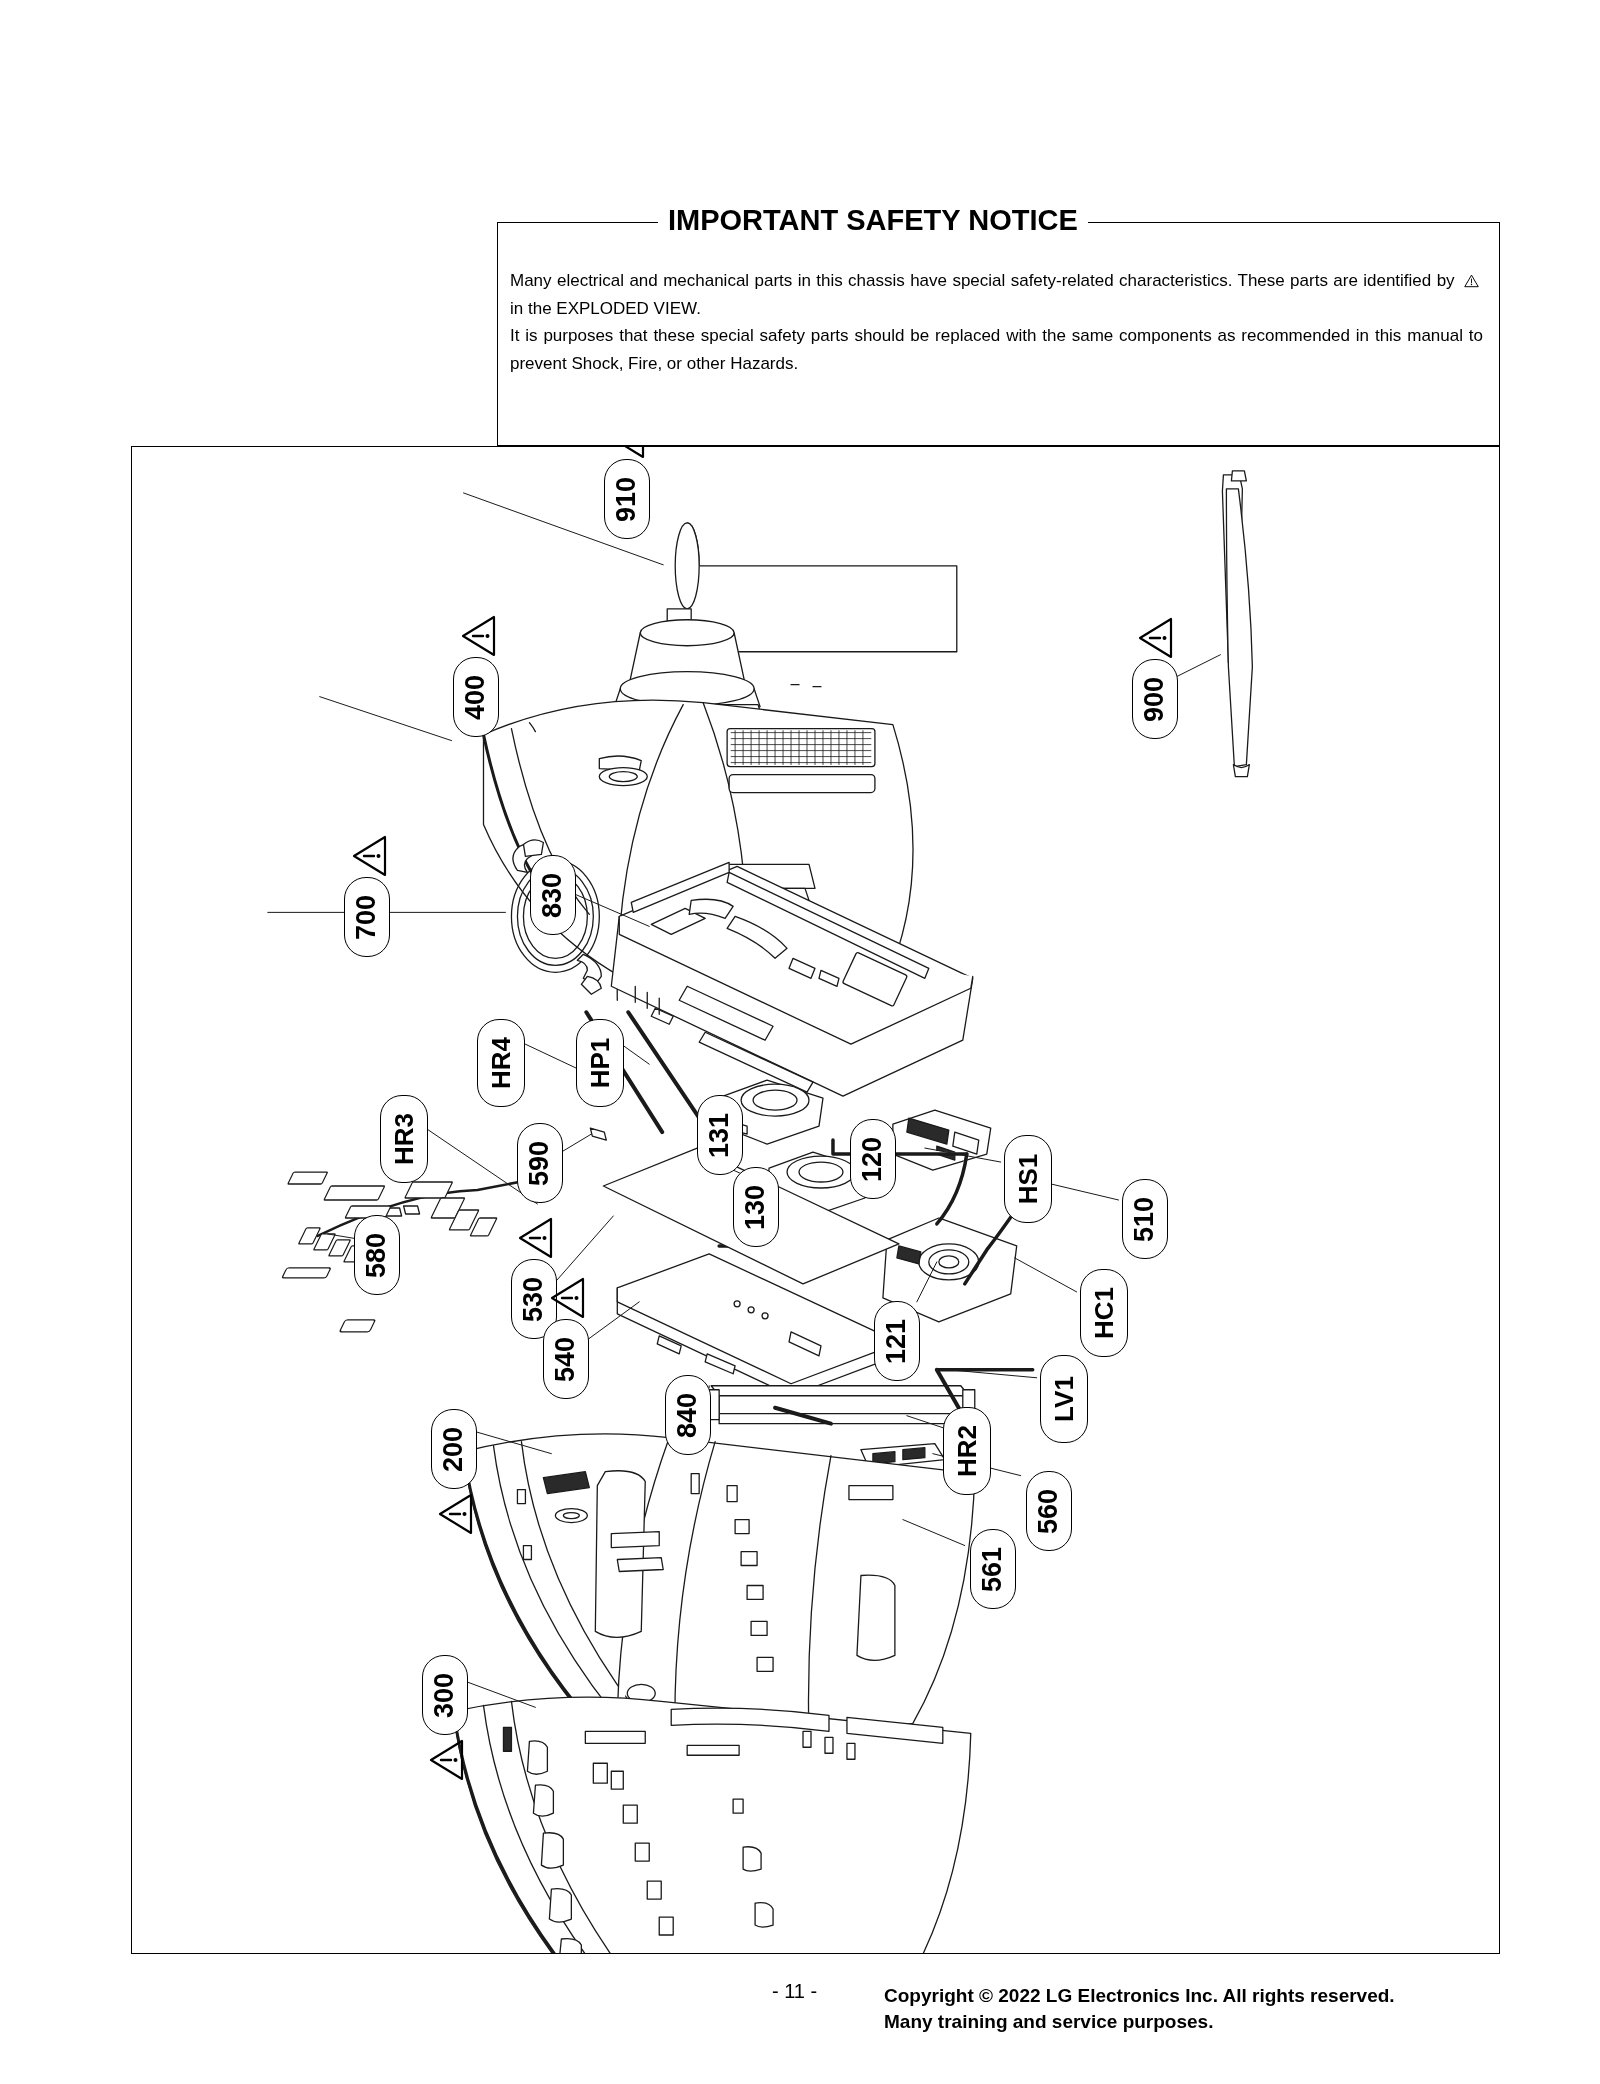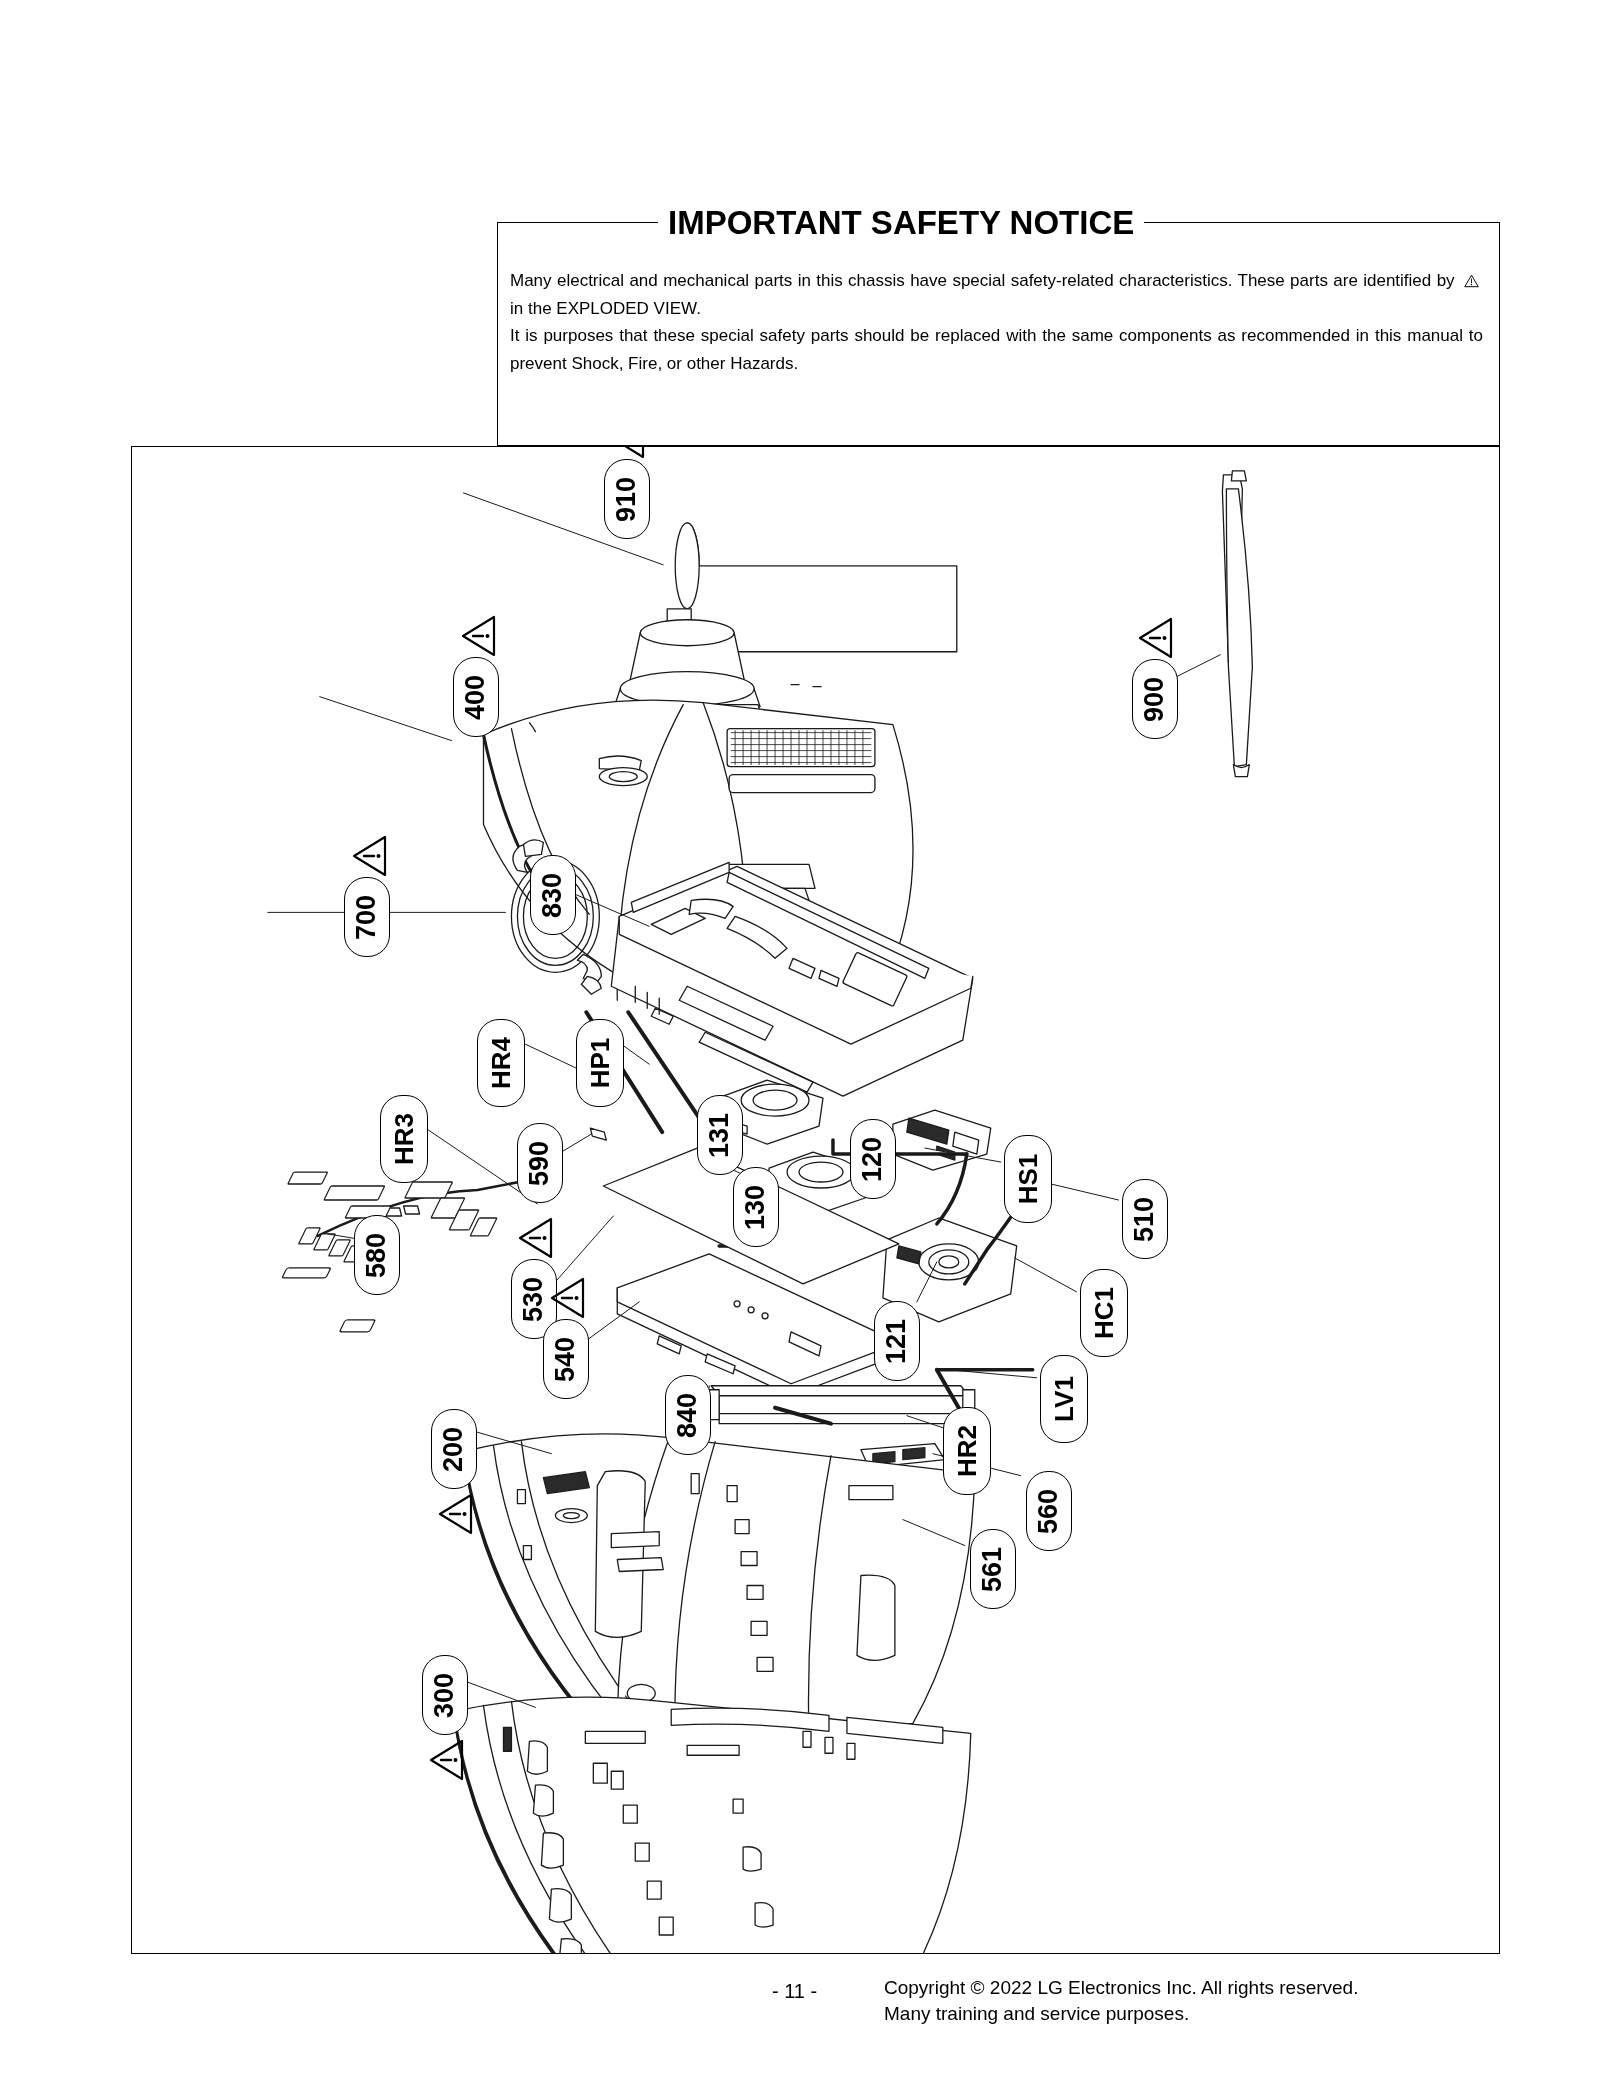--- a/index.html
+++ b/index.html
@@ -24,21 +24,21 @@
   
   #safety-notice{
     position:absolute;left:497px;top:222px;width:1003px;height:224px;
     border:1.5px solid #000;
     box-sizing:border-box;
     background:#fff;
   }
   #safety-notice-heading{
     position:absolute;left:160px;top:-19px;
     background:#fff;padding:0 10px;
-    font-size:33px;font-weight:bold;
+    font-size:29px;font-weight:bold;
     white-space:nowrap;
   }
   #safety-notice-body{
     position:absolute;left:12px;right:16px;top:44px;
     font-size:17px;line-height:1.62;
     text-align:justify;
     text-justify:inter-word;
   }
   #safety-notice-body p{margin:0;}
   .inline-warn{
@@ -86,22 +86,23 @@
   
   #footer{
     position:absolute;left:0;top:1975px;width:1600px;
     font-size:19px;line-height:1.35;
   }
   #page-number{
     position:absolute;left:772px;top:3px;
     font-size:20px;white-space:nowrap;
   }
   #copyright-block{
-    position:absolute;left:884px;top:0;
+    position:absolute;left:884px;top:8px;
     white-space:nowrap;
+    font-weight:bold;
   }
   #copyright-line1,#copyright-line2{display:block;}
 </style>
 </head>
 <body>
 
 <div class="page">
 
 
   <div id="safety-notice">

